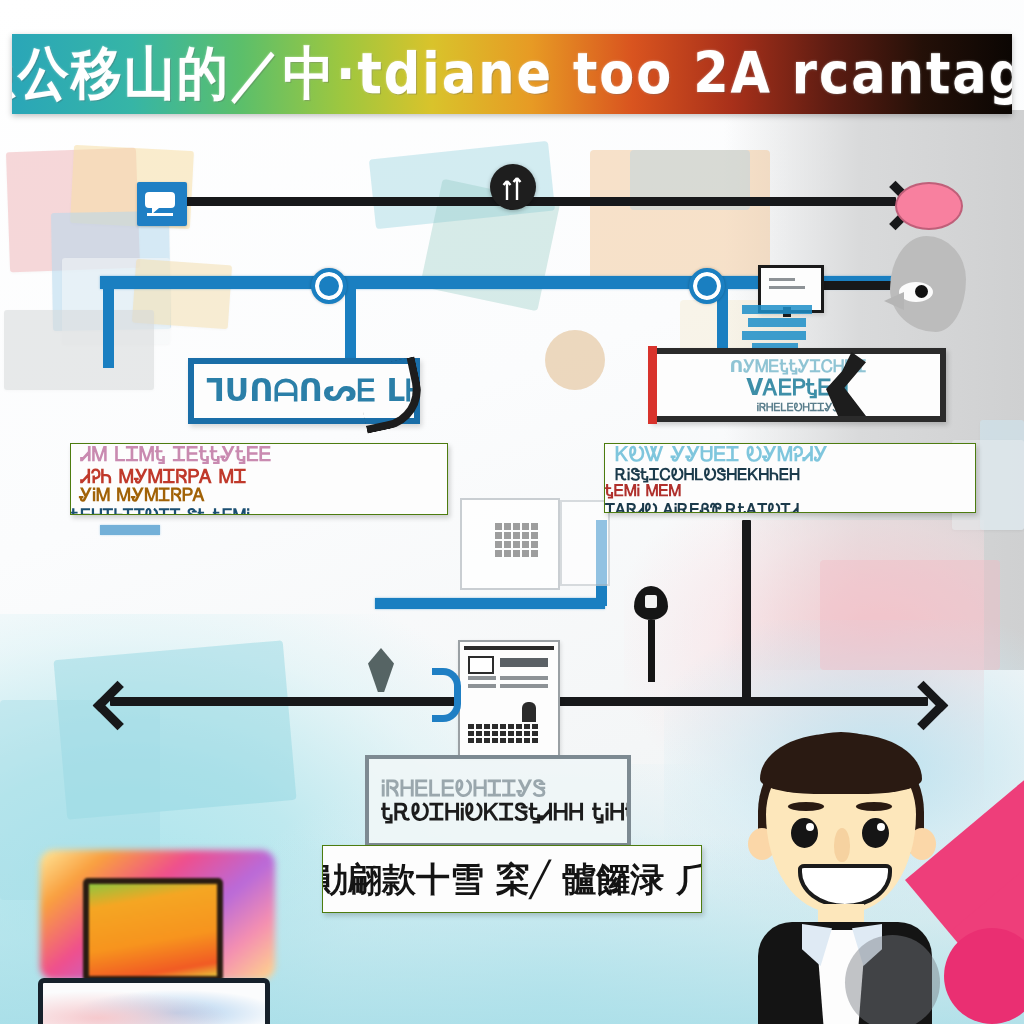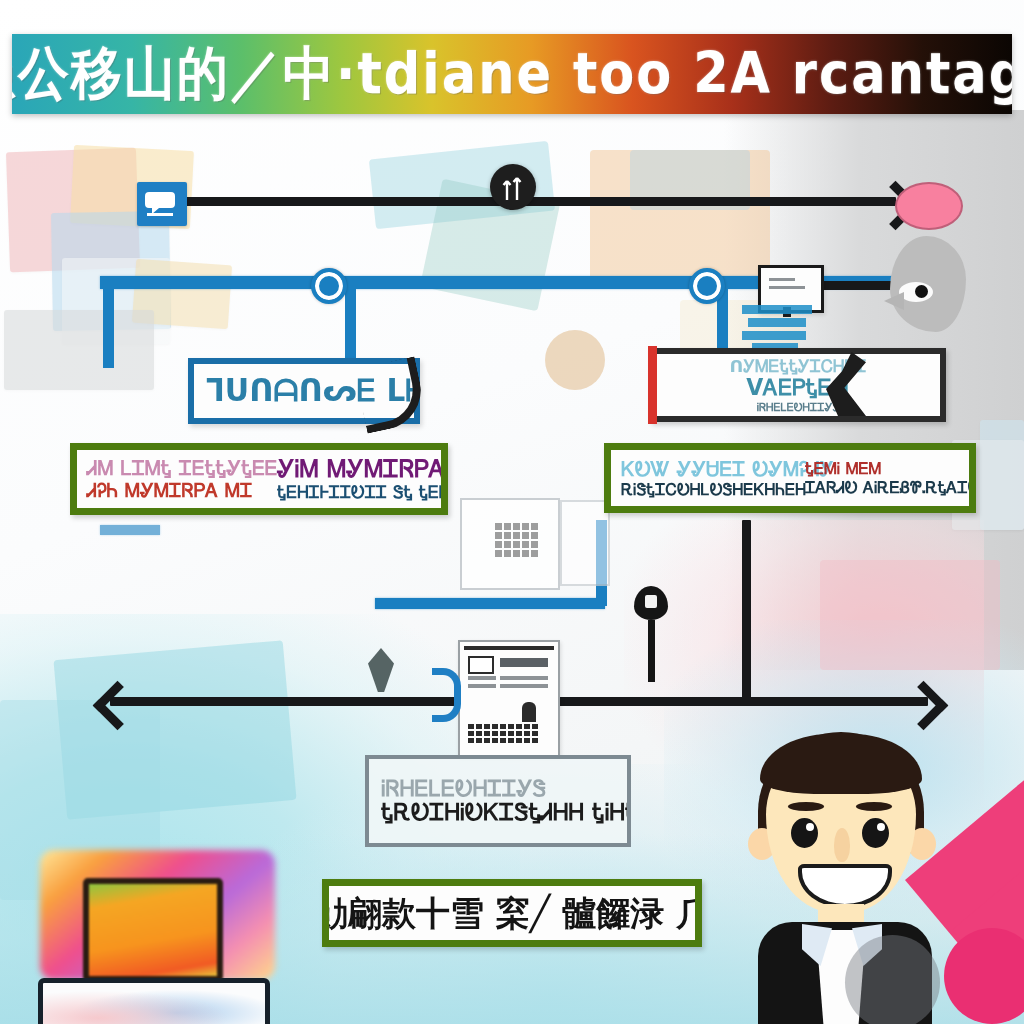--- a/index.html
+++ b/index.html
@@ -59,21 +59,21 @@
   .arrow-chev-r{position:absolute;width:26px;height:26px;
     border-top:9px solid #17181a;border-right:9px solid #17181a;
     transform:rotate(45deg);}
   .arrow-chev-l{position:absolute;width:26px;height:26px;
     border-bottom:9px solid #17181a;border-left:9px solid #17181a;
     transform:rotate(45deg);}
 
   
   .box{position:absolute;background:#fdfdfd;box-sizing:border-box;
     display:flex;align-items:center;overflow:hidden;}
-  .box.black{border:7px solid #4d7c0f;box-shadow:2px 3px 5px rgba(0,0,0,.18);}
+  .box.black{border:1px solid #4d7c0f;box-shadow:2px 3px 5px rgba(0,0,0,.18);flex-direction:column;}
   .box.blue{border:6px solid #1a6ea8;box-shadow:2px 3px 5px rgba(0,0,0,.15);}
   .box.dark{border:6px solid #2b2b2b;box-shadow:2px 3px 5px rgba(0,0,0,.18);}
 
   .glyphline{font-family:"DejaVu Sans",sans-serif;font-weight:bold;
     white-space:nowrap;line-height:1;filter:blur(.35px);}
 
   .badge-red{position:absolute;width:9px;background:#d8332c;}
 
   
   .icon-sq{position:absolute;background:#1f7fc4;border-radius:2px;
@@ -331,21 +331,21 @@
   <div class="badge-red" style="left:648px;top:346px;height:78px;"></div>
   <div style="position:absolute;left:826px;top:352px;width:40px;height:64px;
               background:#1d1d1d;clip-path:polygon(64% 0,100% 16%,46% 56%,100% 100%,30% 100%,0 58%,40% 30%);"></div>
 
   <div class="box black" style="left:70px;top:443px;width:378px;height:72px;align-items:stretch;">
     <div style="display:flex;flex-direction:column;justify-content:center;padding-left:10px;width:190px;">
       <span class="glyphline" style="color:#c98ab0;font-size:20px;">ᏗᎷ ᏞᏆᎷᎿ  ᏆᎬᎿᎿᎽᎿᎬᎬ</span>
       <span class="glyphline" style="color:#c0392b;font-size:19px;margin-top:3px;">ᏗᎮᏂ  ᎷᎽᎷᏆᏒᏢᎪ ᎷᏆ</span>
     </div>
     <div style="display:flex;flex-direction:column;justify-content:center;width:172px;">
-      <span class="glyphline" style="color:#701a75;font-size:24px;">ᎽᎥᎷ ᎷᎽᎷᏆᏒᏢᎪ</span>
+      <span class="glyphline" style="color:#a16207;font-size:18px;margin-left:8px;">ᎽᎥᎷ ᎷᎽᎷᏆᏒᏢᎪ</span>
       <span class="glyphline" style="color:#1b4f72;font-size:17px;margin-top:3px;">ᎿᎬᎻᏆᎰᏆᏆᎧᏆᏆ ᏕᎿ ᎿᎬᎷᎥ</span>
     </div>
   </div>
 
   <div class="box black" style="left:604px;top:443px;width:372px;height:70px;align-items:stretch;">
     <div style="display:flex;flex-direction:column;justify-content:center;padding-left:10px;width:184px;">
       <span class="glyphline" style="color:#7fc6dd;font-size:20px;">ᏦᎧᏔ ᎽᎽᏌᎬᏆ  ᎧᎽᎷᎮᏗᎩ</span>
       <span class="glyphline" style="color:#1b3a4b;font-size:16px;margin-top:3px;">ᎡᎥᏕᎿᏆᏟᎧᎻᏞᎧᏕᎻᎬᏦᎻᏂᎬᎻ</span>
     </div>
     <div style="display:flex;flex-direction:column;justify-content:center;width:176px;">
@@ -354,21 +354,21 @@
     </div>
   </div>
 
   <div class="box" style="left:365px;top:755px;width:266px;height:92px;border:4px solid #7d8a92;
               background:rgba(240,246,247,.9);flex-direction:column;
               align-items:flex-start;justify-content:center;padding-left:12px;">
     <span class="glyphline" style="color:#9aa7ad;font-size:22px;">ᎥᏒᎻᎬᏞᎬᎧᎻᏆᏆᎽᏕ</span>
     <span class="glyphline" style="color:#1c1c1c;font-size:23px;margin-top:1px;">ᎿᎡᎧᏆᎻᎥᎧᏦᏆᏕᎿᏗᎻᎻ ᎿᎥᎻᎿᏞᎽᎽ</span>
   </div>
 
-  <div class="box black" style="left:322px;top:879px;width:380px;height:68px;justify-content:center;">
+  <div class="box black" style="left:322px;top:845px;width:380px;height:68px;justify-content:center;">
     <span class="glyphline" style="color:#141414;font-size:34px;">勛翩款十雪 梥╱ 髗饠渌 ⺁</span>
   </div>
 
   <div class="laptop-rainbow" style="left:40px;top:850px;width:235px;height:130px;"></div>
   <div class="laptop-screen" style="left:83px;top:878px;width:128px;height:92px;"></div>
   <div class="laptop-base" style="left:38px;top:978px;width:222px;height:50px;">
     <div style="position:absolute;inset:0;
                 background:radial-gradient(ellipse at 25% 70%,#f6c9cd 0%,rgba(255,255,255,0) 55%),
                            radial-gradient(ellipse at 60% 60%,#a9cdee 0%,rgba(255,255,255,0) 55%);"></div>
   </div>

